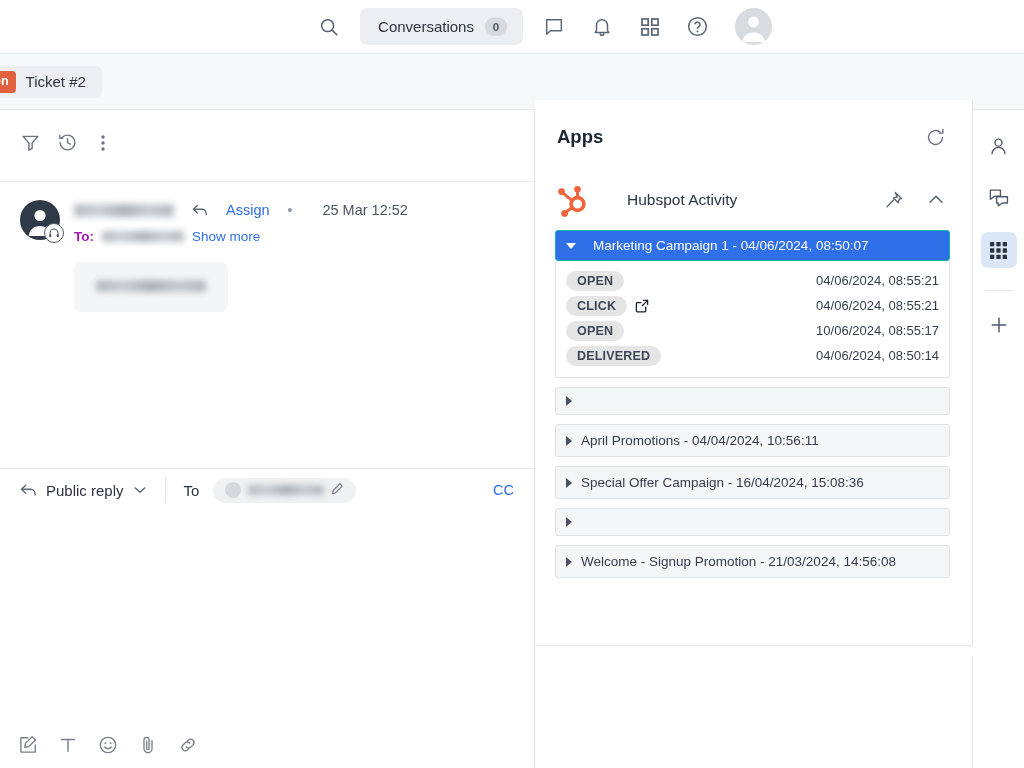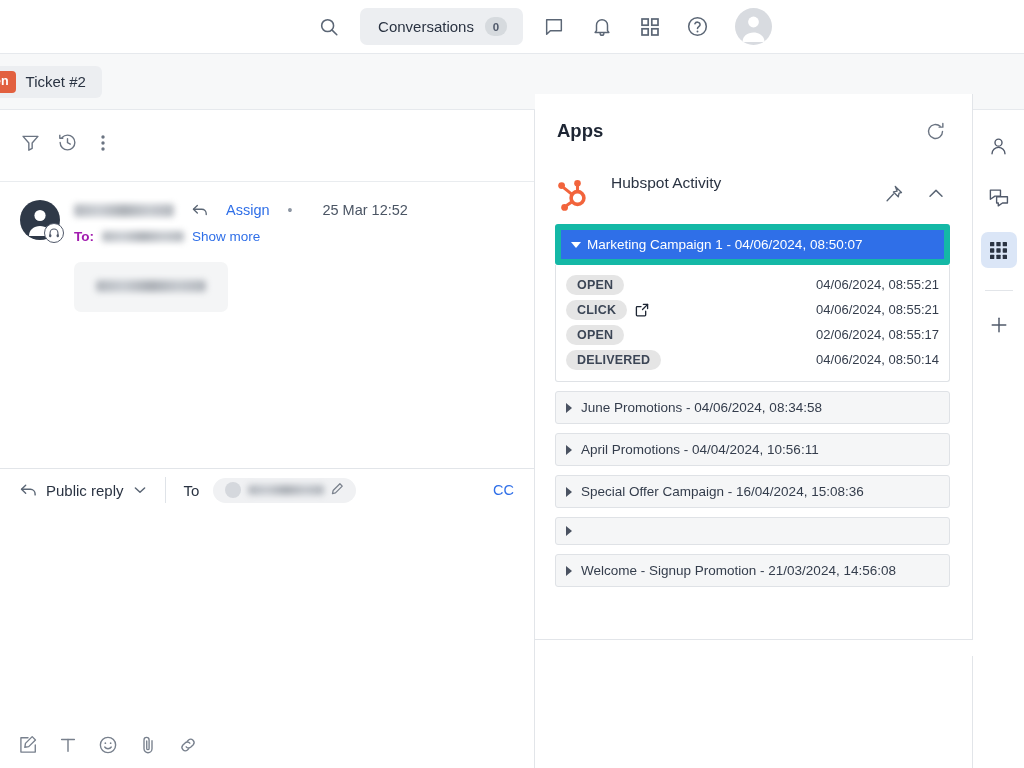--- a/index.html
+++ b/index.html
@@ -133,44 +133,44 @@
   .cc-link { margin-left: auto; color: #2f6fe8; font-size: 14.5px; cursor: pointer; }
 
   .composer-toolbar {
     position: absolute; bottom: 0; left: 0; width: 534px; height: 46px;
     display: flex; align-items: center; gap: 20px; padding: 0 18px;
   }
   .ct-icon { cursor: pointer; color: #78808d; display: flex; }
 
   
   .apps-panel {
-    position: absolute; top: 94px; left: 535px; width: 438px; height: 546px;
+    position: absolute; top: 100px; left: 535px; width: 438px; height: 546px;
     background: #ffffff; border-bottom: 1px solid #e2e5e9;
     border-right: 1px solid #e2e5e9;
   }
   .apps-head {
     display: flex; align-items: center; justify-content: space-between;
     padding: 26px 26px 0 22px;
   }
   .apps-title { font-size: 18.5px; font-weight: bold; color: #1d2533; }
   .refresh-btn { cursor: pointer; color: #6b7482; display: flex; }
 
   .app-row {
-    display: flex; padding: 0 26px 0 20px;
-    margin-top: 32px; gap: 16px;
+    display: flex; align-items: center; padding: 0 26px 0 20px;
+    margin-top: 32px; gap: 32px;
   }
   .hs-logo { width: 40px; height: 40px; flex: none; }
   .app-name { font-size: 15.5px; color: #2a3342; }
   .app-row-actions { margin-left: auto; display: flex; align-items: center; gap: 22px; }
   .ar-icon { cursor: pointer; color: #5b6675; display: flex; }
 
   .campaign-list { padding: 10px 22px 0 20px; }
   .campaign.selected {
-    background: #2f6fe8; border: 6px solid #14b8a6; border-radius: 3px;
-    color: #ffffff; display: flex; align-items: center; gap: 6px;
+    background: #2f6fe8; border: 1px solid #14b8a6; border-radius: 3px;
+    color: #ffffff; display: flex; align-items: center; gap: 17px;
     padding: 7px 10px; font-size: 13.5px; cursor: pointer;
   }
   .events {
     border: 1px solid #dfe2e6; border-top: none; border-radius: 0 0 3px 3px;
     padding: 7px 10px 9px 10px;
   }
   .event-row {
     display: flex; align-items: center; height: 25px; font-size: 13px;
   }
   .ev-badge {
@@ -465,30 +465,29 @@
               <svg width="14" height="14" viewBox="0 0 16 16" fill="none" stroke="currentColor" stroke-width="1.5">
                 <polyline points="9.6,1.6 14.4,1.6 14.4,6.4" stroke-linecap="round" stroke-linejoin="round"></polyline>
                 <line x1="14.4" y1="1.6" x2="8.6" y2="7.4" stroke-linecap="round"></line>
                 <path d="M12.2 9.4v4.4a.9.9 0 01-.9.9H2.5a.9.9 0 01-.9-.9V5a.9.9 0 01.9-.9h4.4" stroke-linecap="round" stroke-linejoin="round"></path>
               </svg>
             </span>
             <span class="ev-time">04/06/2024, 08:55:21</span>
           </div>
           <div class="event-row">
             <span class="ev-badge">OPEN</span>
-            <span class="ev-time">02/06/2024, 08:55:17</span>
+            <span class="ev-time">10/06/2024, 08:55:17</span>
           </div>
           <div class="event-row">
             <span class="ev-badge">DELIVERED</span>
             <span class="ev-time">04/06/2024, 08:50:14</span>
           </div>
         </div>
         <div class="campaign collapsed">
           <span class="tri tri-right"></span>
-          <span>June Promotions - 04/06/2024, 08:34:58</span>
         </div>
         <div class="campaign collapsed">
           <span class="tri tri-right"></span>
           <span>April Promotions - 04/04/2024, 10:56:11</span>
         </div>
         <div class="campaign collapsed">
           <span class="tri tri-right"></span>
           <span>Special Offer Campaign - 16/04/2024, 15:08:36</span>
         </div>
         <div class="campaign collapsed">

